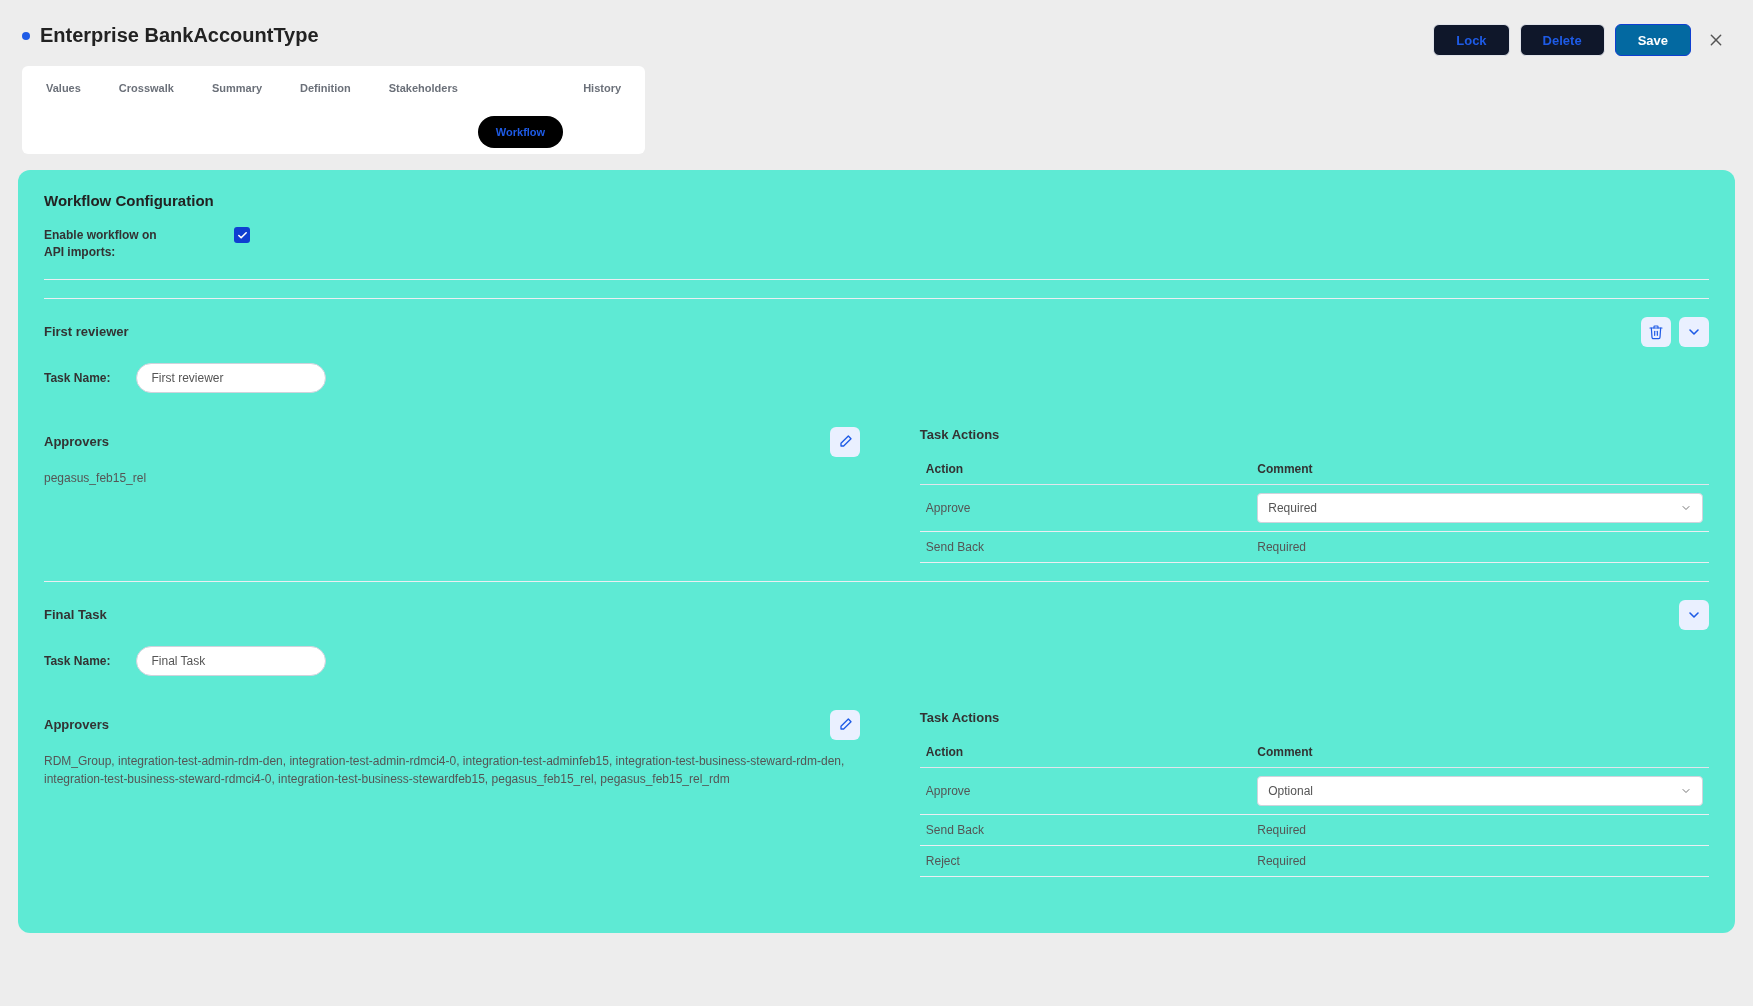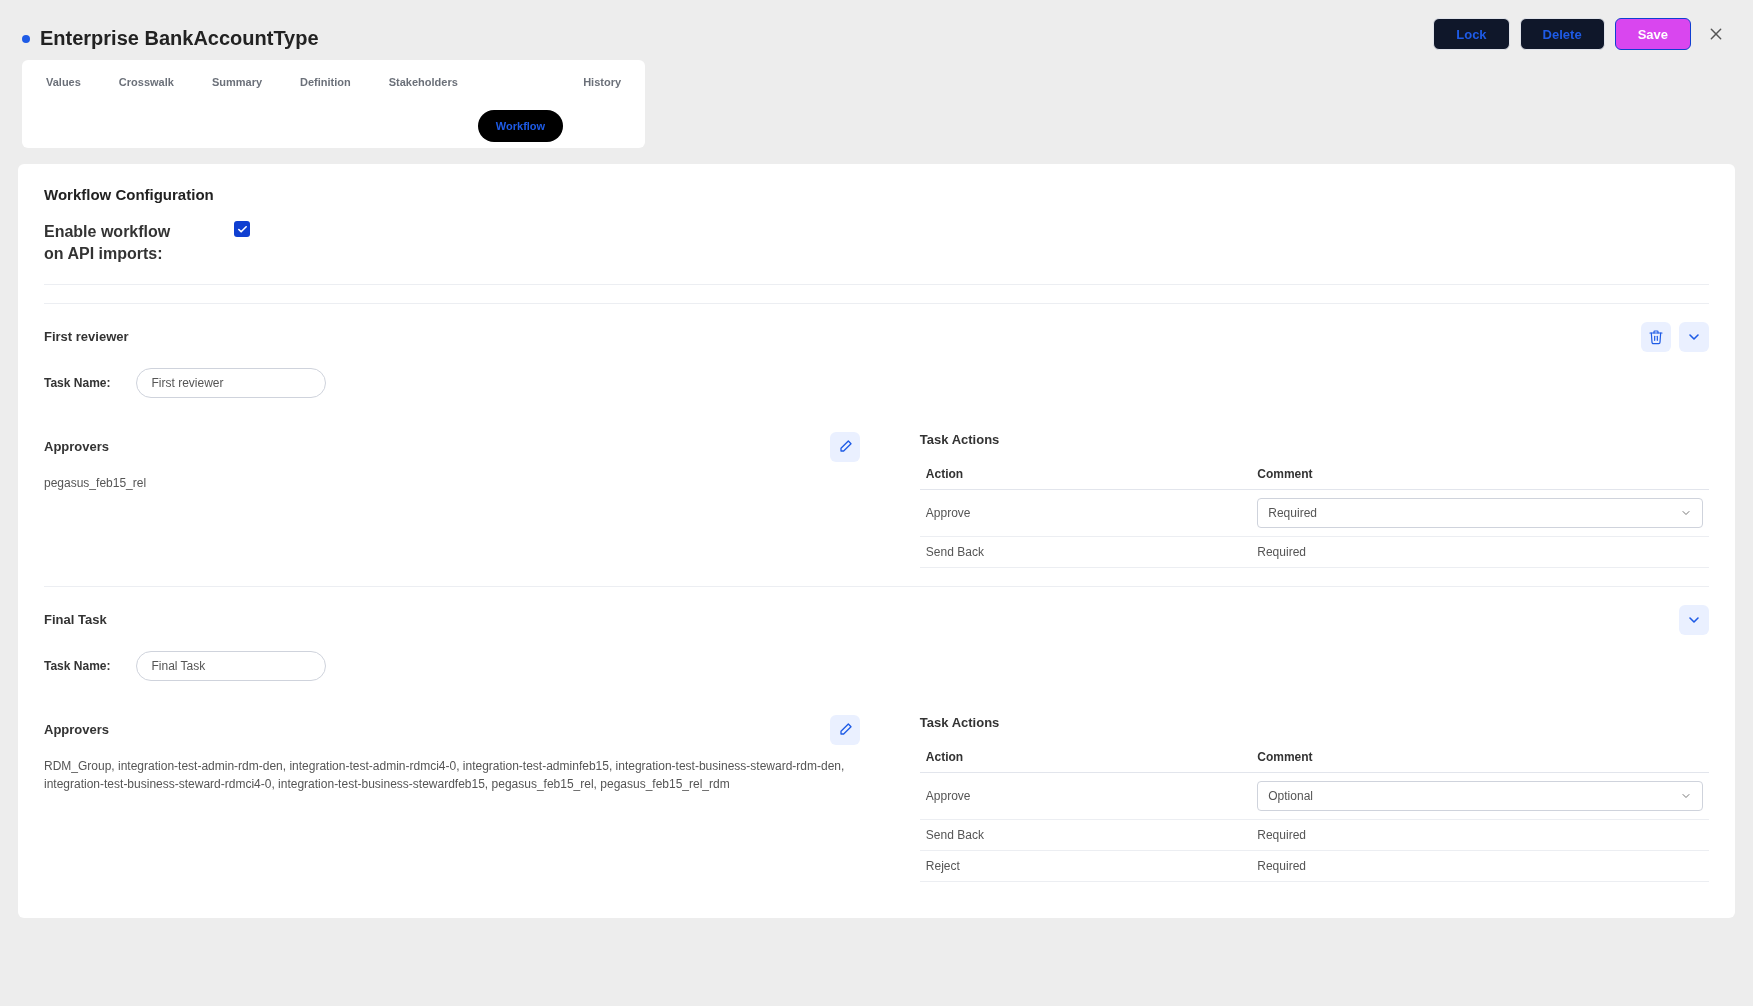--- a/index.html
+++ b/index.html
@@ -8,23 +8,23 @@
     background: #ededed;
     font-family: -apple-system, BlinkMacSystemFont, "Segoe UI", Arial, sans-serif;
     font-size: 13px;
     color: #333;
   }
   .shell {
     padding: 10px 18px 30px 18px;
   }
   .topbar {
     display: flex;
-    align-items: flex-end;
+    align-items: flex-start;
     justify-content: space-between;
-    margin: 8px 4px 10px 4px;
+    margin: 14px 4px 10px 4px;
   }
   .title-wrap {
     display: flex;
     align-items: center;
     gap: 10px;
   }
   .dot {
     width: 8px; height: 8px; border-radius: 50%;
     background: #1e5be6;
   }
@@ -45,21 +45,21 @@
     font-weight: 600;
     border: 1px solid transparent;
     padding: 0 22px;
     cursor: pointer;
     display: inline-flex;
     align-items: center;
     justify-content: center;
     background: #0f172a;
   }
   .btn-outline { border-color: #e0e3ea; color: #1e5be6; }
-  .btn-primary { background: #d946ef; color: #fff; border-color: #0f3fd1; }
+  .btn-primary { background: #0369a1; color: #fff; border-color: #0f3fd1; }
   .icon-btn {
     width: 30px; height: 30px;
     display: inline-flex; align-items: center; justify-content: center;
     border-radius: 6px; cursor: pointer; color: #555;
   }
   .icon-btn svg { width: 16px; height: 16px; }
 
   .tabstrip {
     background: #fff;
     border-radius: 6px;
@@ -72,37 +72,37 @@
     padding: 10px 18px;
     font-size: 11px;
     font-weight: 600;
     color: #6b7079;
     border-radius: 18px;
     cursor: pointer;
   }
   .tab.active { background: #000000; color: #1e5be6; margin-top: 44px; }
 
   .panel {
-    background: #ffffff;
-    border-radius: 6px;
+    background: #5eead4;
+    border-radius: 12px;
     margin-top: 16px;
-    padding: 22px 26px 36px 26px;
+    padding: 22px 26px 56px 26px;
   }
   .section-title {
     font-size: 15px;
     font-weight: 700;
     color: #222;
     margin: 0 0 18px 0;
   }
   .row {
     display: flex;
     align-items: flex-start;
     gap: 60px;
   }
-  .label-sm { font-size: 16px; font-weight: 700; color: #333; line-height: 1.4; max-width: 130px; }
+  .label-sm { font-size: 12px; font-weight: 700; color: #333; line-height: 1.4; max-width: 130px; }
   .chk {
     width: 16px; height: 16px; border-radius: 3px; background: #0f3fd1; color: #fff;
     display: inline-flex; align-items: center; justify-content: center;
     cursor: pointer;
   }
   .chk svg { width: 11px; height: 11px; }
 
   .divider { border: 0; border-top: 1px solid #eceef2; margin: 18px 0; }
 
   .bar {

